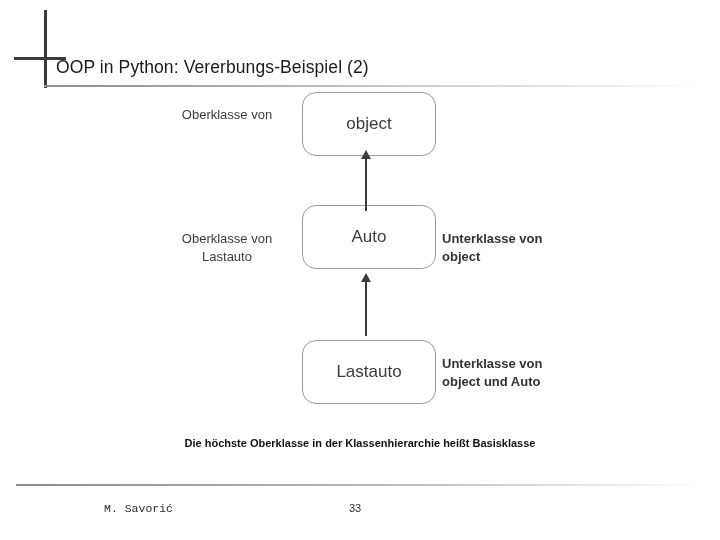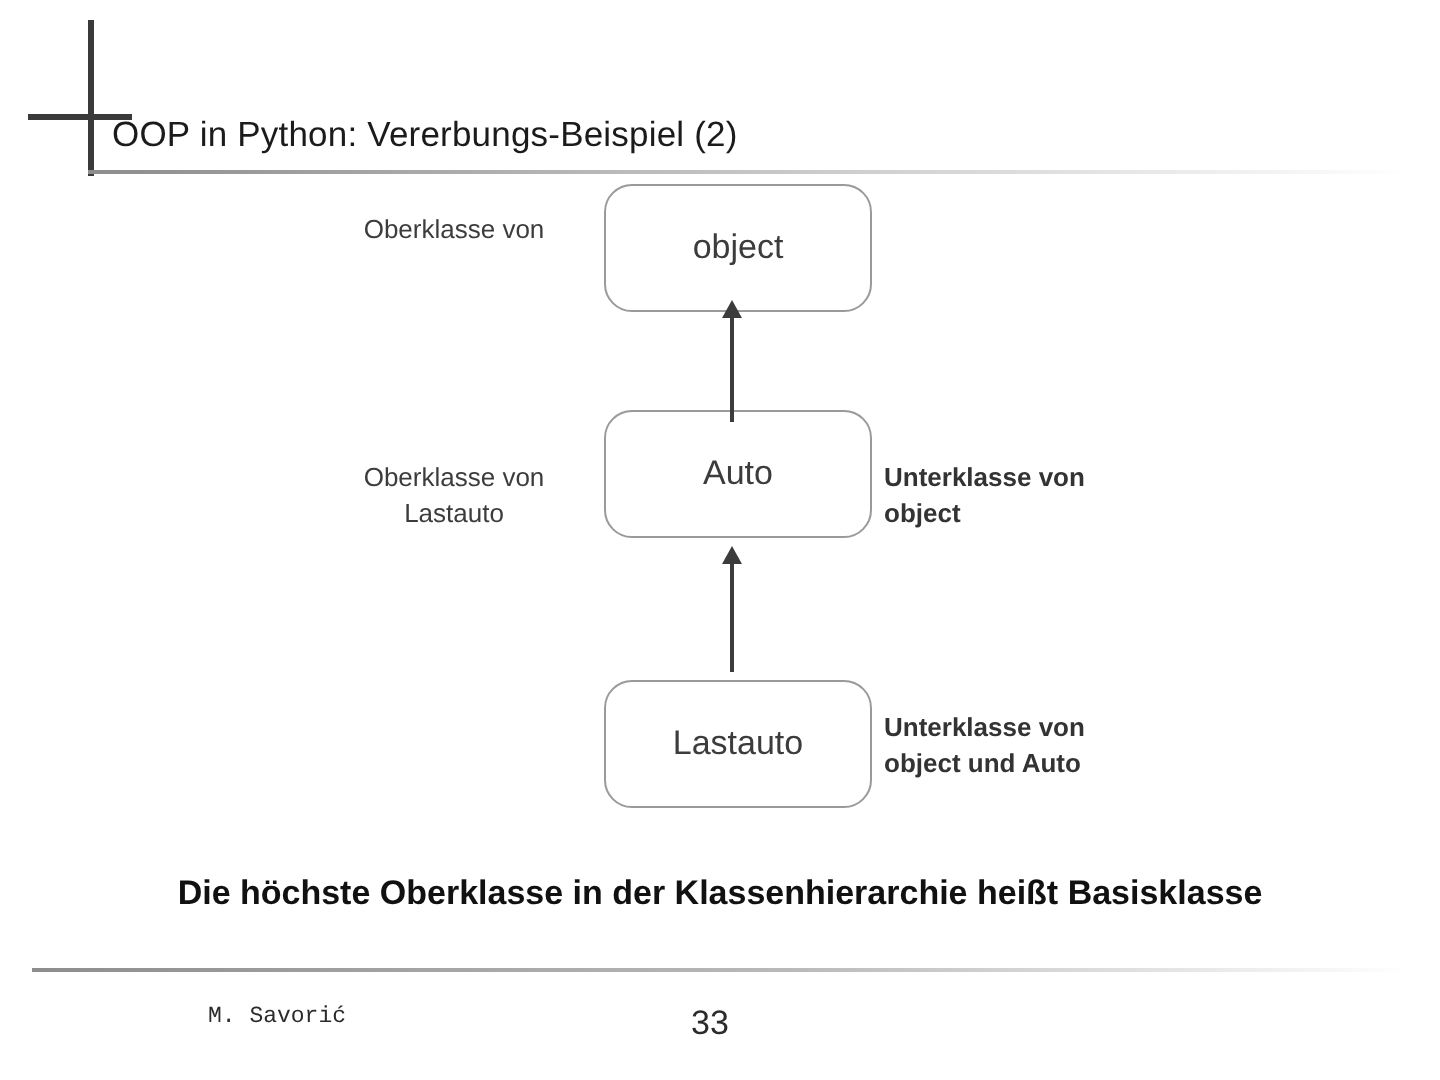--- a/index.html
+++ b/index.html
@@ -109,21 +109,21 @@
     border-bottom: 9px solid #3c3c3c;
   }
 
   
   .statement {
     position: absolute;
     left: 0;
     top: 437px;
     width: 720px;
     text-align: center;
-    font-size: 17px;
+    font-size: 11px;
     font-weight: bold;
     color: #111111;
   }
 
   
   .footer-rule {
     position: absolute;
     left: 16px;
     top: 484px;
     width: 688px;
@@ -137,21 +137,21 @@
     font-size: 11.5px;
     color: #2b2b2b;
     font-family: Liberation Mono, monospace;
   }
   .footer-page {
     position: absolute;
     left: 330px;
     top: 502px;
     width: 50px;
     text-align: center;
-    font-size: 17px;
+    font-size: 11px;
     color: #2b2b2b;
   }
 </style>
 </head>
 <body>
 
 <div class="deco-vline"></div>
 <div class="deco-hline"></div>
 
 <div class="slide-title">OOP in Python: Vererbungs-Beispiel (2)</div>

